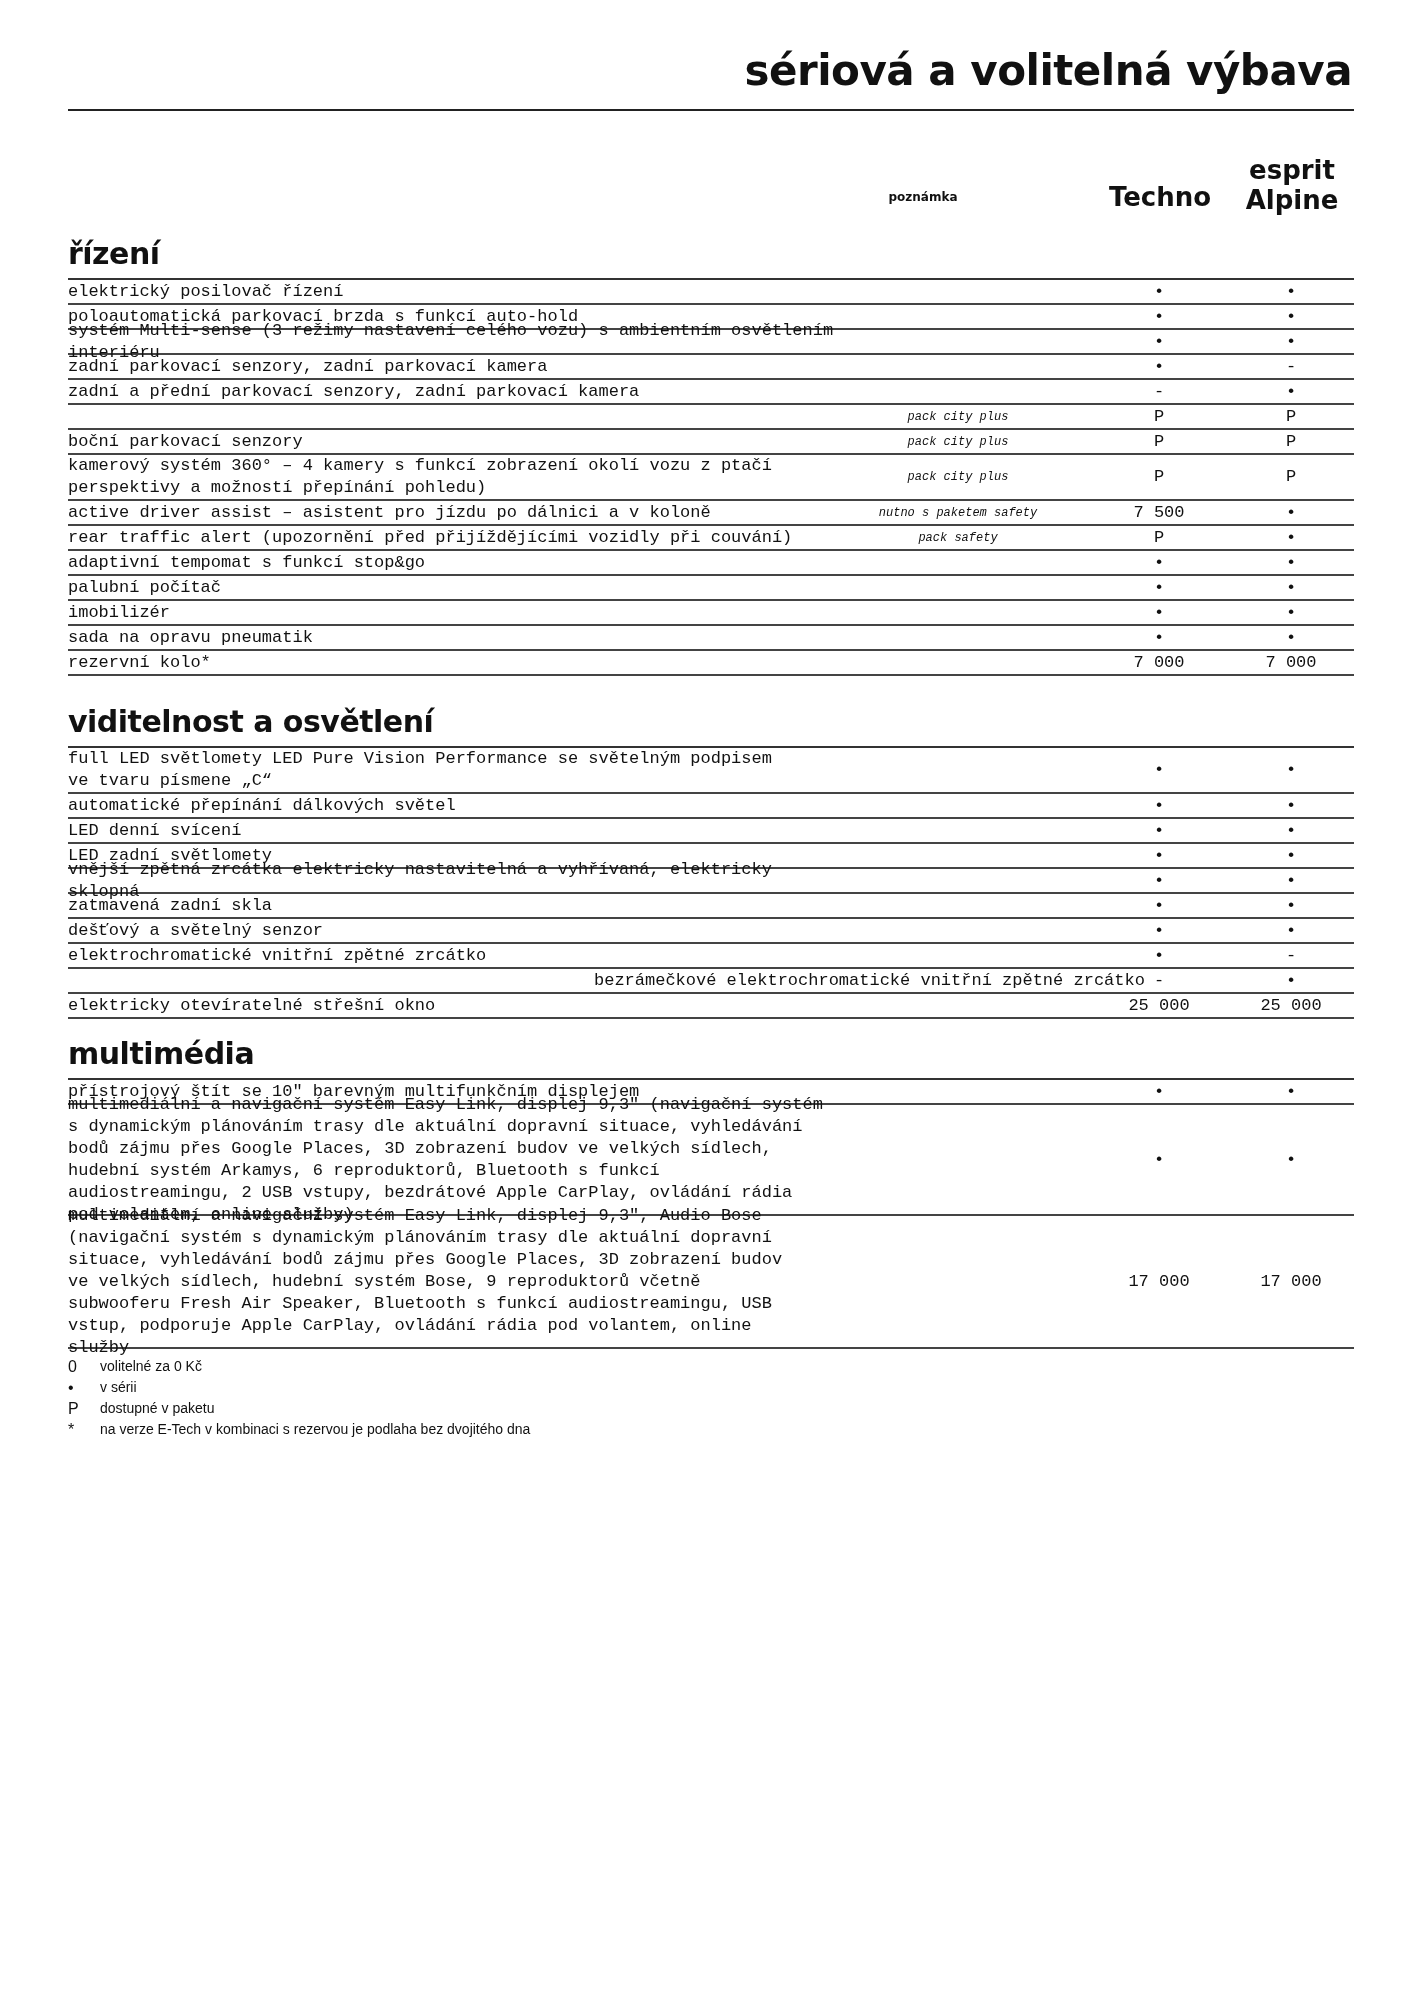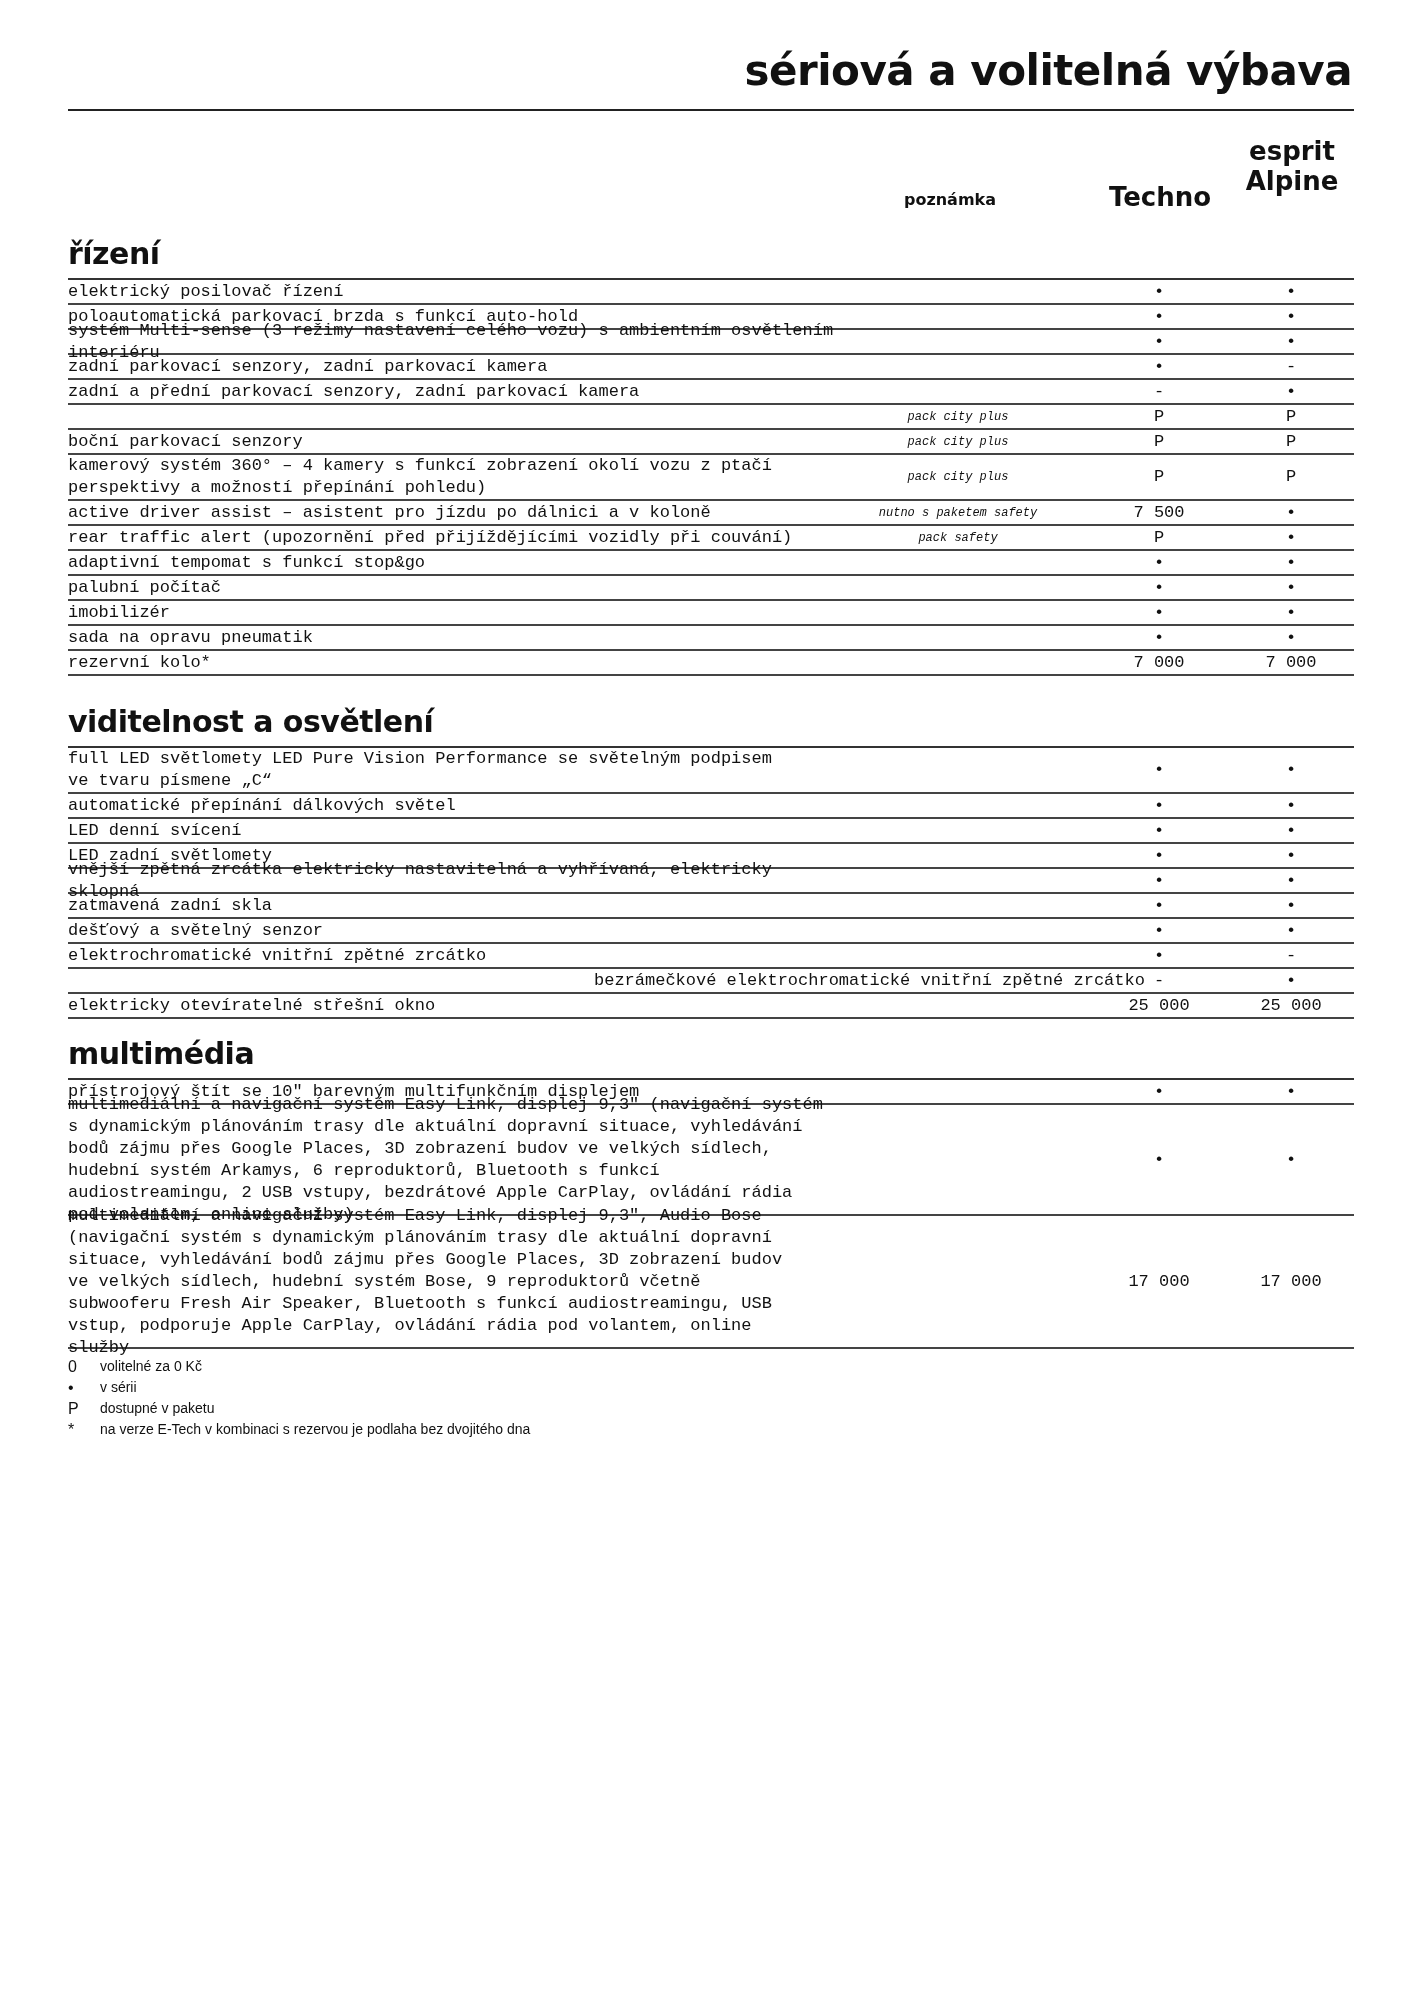--- a/index.html
+++ b/index.html
@@ -1,22 +1,22 @@
 <!DOCTYPE html>
 <html><head>
 <meta charset="utf-8">
 <style>
   html, body { margin: 0; padding: 0; background: #ffffff; }
   body { width: 1414px; height: 2000px; position: relative; overflow: hidden; color: #111; font-family: "Liberation Sans", sans-serif; }
   .page-title { position: absolute; right: 62px; top: 50px; font-family: "DejaVu Sans", sans-serif; font-weight: bold; font-size: 42px; letter-spacing: -0.5px; margin: 0; line-height: 1; }
   .title-rule { position: absolute; left: 68px; right: 60px; top: 109px; height: 0; border-top: 2px solid #222; }
   .col-head { position: absolute; font-family: "DejaVu Sans", sans-serif; font-weight: bold; text-align: center; line-height: 1.15; }
-  .ch-note { left: 860px; width: 180px; top: 191px; font-size: 16px; }
+  .ch-note { left: 833px; width: 180px; top: 191px; font-size: 12px; }
   .ch-techno { left: 1090px; width: 140px; top: 183px; font-size: 26px; }
-  .ch-alpine { left: 1222px; width: 140px; top: 137px; font-size: 26px; }
+  .ch-alpine { left: 1222px; width: 140px; top: 156px; font-size: 26px; }
   .section { position: absolute; left: 68px; width: 1286px; }
   .section-title { font-family: "DejaVu Sans", sans-serif; font-weight: bold; font-size: 30px; letter-spacing: -0.5px; margin: 0; height: 40px; line-height: 40px; }
   .rows { border-top: 2px solid #333; }
   .row { position: relative; display: flex; align-items: center; border-bottom: 2px solid #444; font-family: Liberation Mono, monospace; font-size: 17px; line-height: 22px; }
   .row .label { width: 760px; padding: 1px 0; }
   .row .note { position: absolute; left: 780px; width: 220px; text-align: center; font-style: italic; font-size: 12px; }
   .row .val { position: absolute; width: 120px; text-align: center; font-size: 17px; }
   .row .v1 { left: 1031px; }
   .row .v2 { left: 1163px; }
   .legend { position: absolute; left: 68px; top: 1356px; font-size: 14px; line-height: 21px; }

